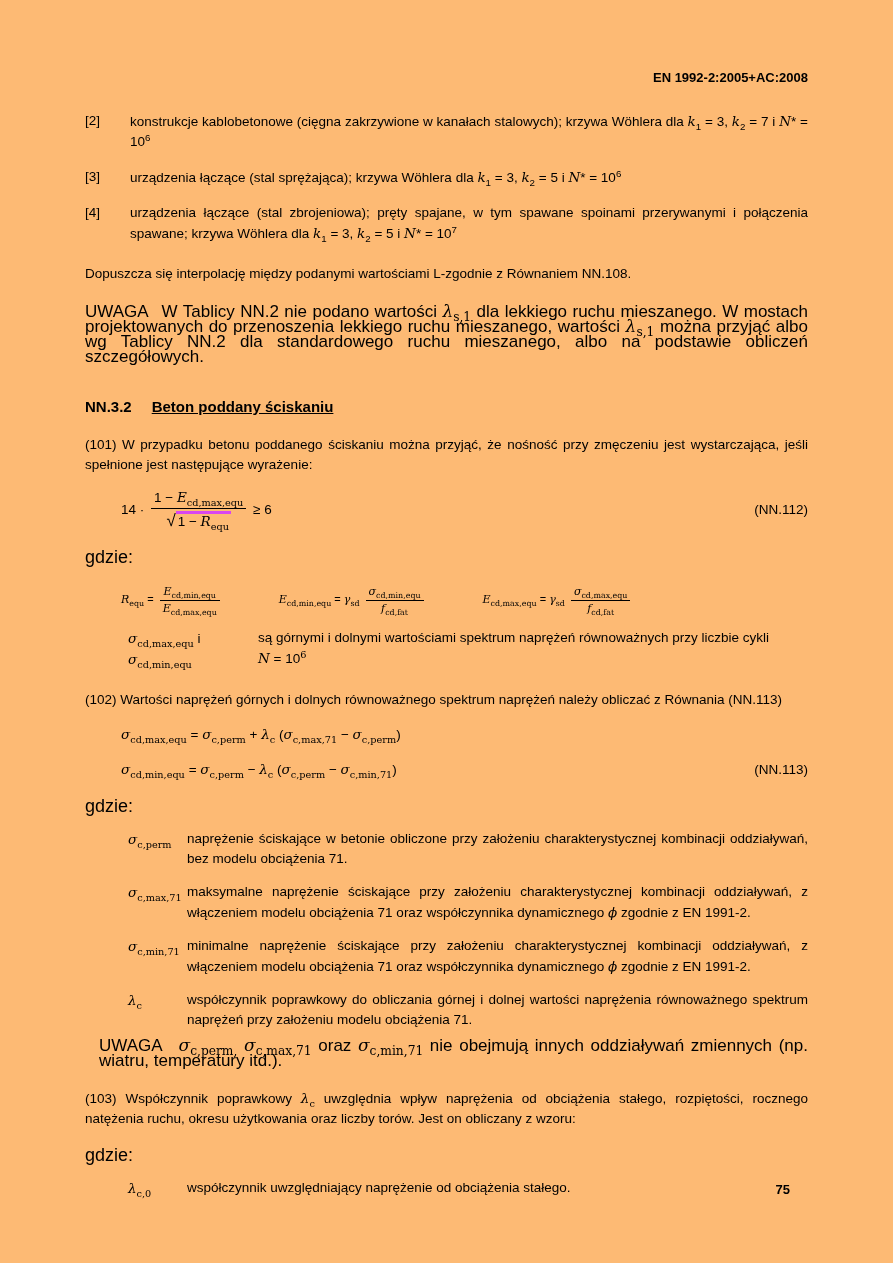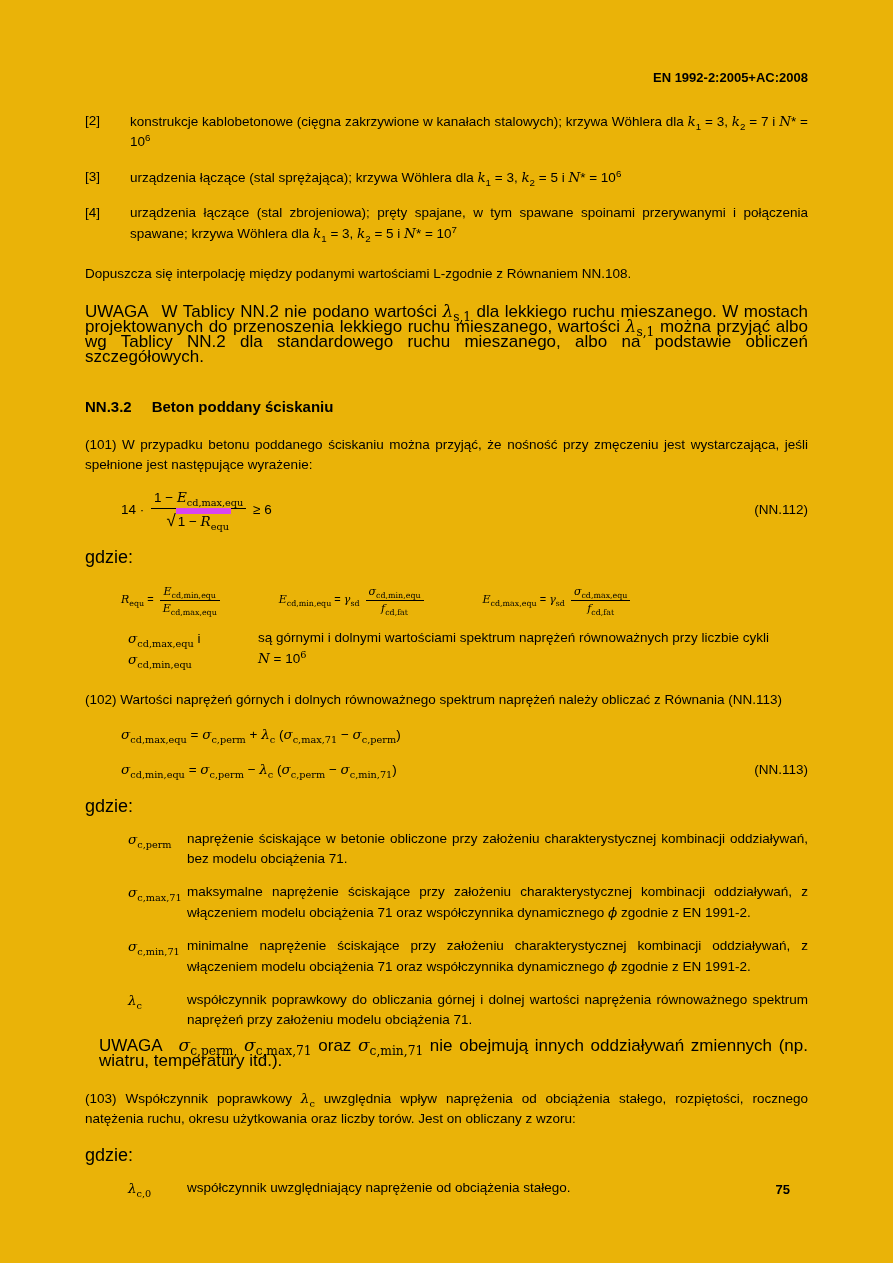--- a/index.html
+++ b/index.html
@@ -7,21 +7,21 @@
     width:893px;height:1263px;
     font-family:"Liberation Sans",sans-serif;
     color:#000;
     -webkit-font-smoothing:antialiased;
   }
   .page{
     position:relative;
     width:893px;height:1263px;
     box-sizing:border-box;
     padding:70px 85px 0 85px;
-    background:#eab308;
+    background:#fdba74;
     overflow:hidden;
   }
   .doc-header{
     text-align:right;
     font-weight:bold;
     font-size:13px;
   }
   
   .ref-list{margin-top:26px;}
   .ref-item{
@@ -43,21 +43,21 @@
     margin-top:20px;
   }
   .note-label{margin-right:13px;}
   .note2{margin-top:8px;margin-left:14px;}
   .note2 .note-label{margin-right:16px;}
 
   .section-heading{
     margin:34px 0 0 0;
     font-size:15px;font-weight:bold;
   }
-  .section-heading .st{margin-left:20px;}
+  .section-heading .st{margin-left:20px;text-decoration:underline;}
 
   
   .eq-row{
     display:flex;align-items:center;
     font-size:13.5px;line-height:20px;
     margin-top:14px;
   }
   .eq-body{margin-left:36px;}
   .eq-num{margin-left:auto;}
 
@@ -88,21 +88,21 @@
   }
   .ref-text sub,.ref-text sup{font-family:"Liberation Sans",sans-serif;}
   .frac{
     display:inline-block;vertical-align:middle;
     text-align:center;margin:0 3px;line-height:1.25;
   }
   .fnum{display:block;border-bottom:1px solid #000;padding:0 3px 1px 3px;}
   .fden{display:block;padding:1px 3px 0 3px;}
   .sqrt{display:inline-block;white-space:nowrap;}
   .rsym{font-size:1.25em;}
-  .rarg{border-top:6px solid #d946ef;padding:0 2px;}
+  .rarg{border-top:3px solid #d946ef;padding:0 2px;}
 
   .page-number{
     position:absolute;
     right:103px;bottom:66px;
     font-weight:bold;font-size:13px;
   }
 </style>
 </head>
 <body>
 

